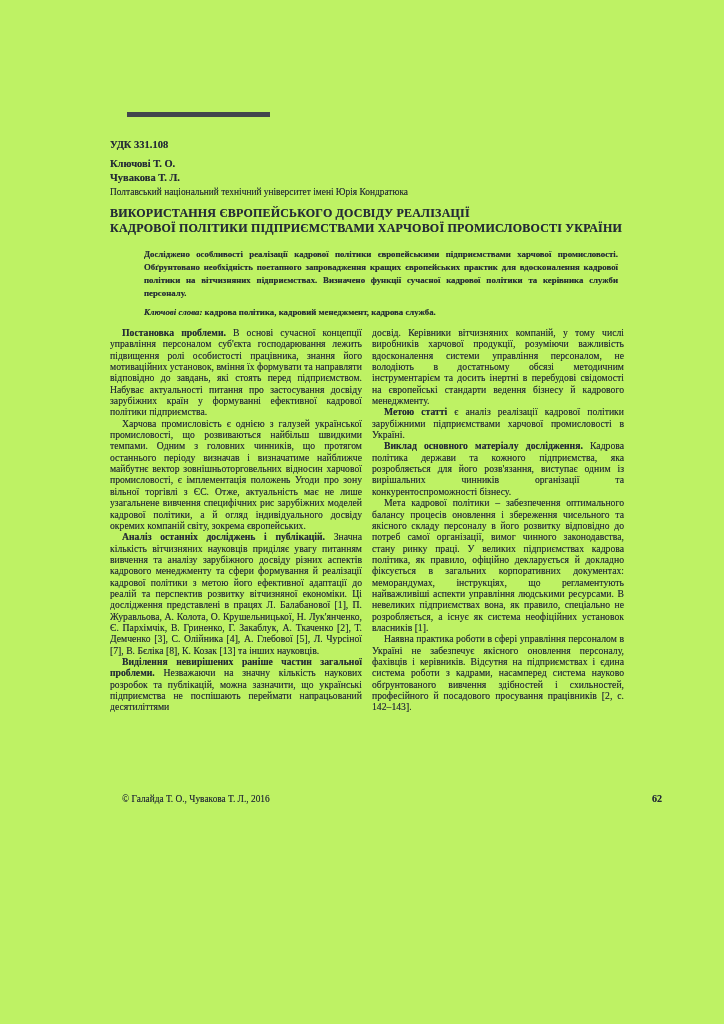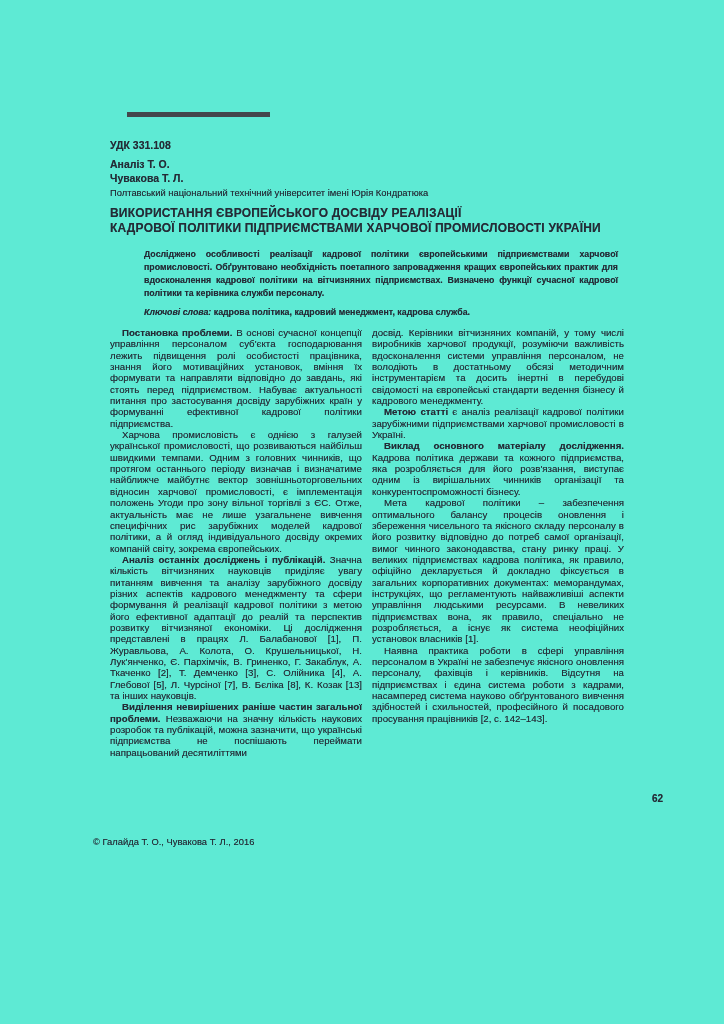--- a/index.html
+++ b/index.html
@@ -1,22 +1,22 @@
 <!DOCTYPE html>
 <html><head>
 <meta charset="utf-8">
 <style>
   html, body { margin: 0; padding: 0; background: #e8e8e8; }
   .sheet {
     position: relative;
     width: 724px;
     height: 1024px;
     margin: 0 auto;
-    background: #5eead4;
-    font-family: Liberation Sans, sans-serif;
+    background: #bef264;
+    font-family: Liberation Serif, serif;
     color: #242b36;
     text-shadow: 0 0 0.6px rgba(36,43,54,0.55);
     overflow: hidden;
   }
   .topbar {
     position: absolute;
     left: 127px; top: 112px;
     width: 143px; height: 5px;
     background: #43474c;
   }
@@ -64,41 +64,40 @@
     margin: 0;
     font-size: 9.7px;
     line-height: 11.35px;
     text-align: justify;
     text-indent: 12px;
   }
   .para.no-indent { text-indent: 0; }
   .lead { font-weight: bold; }
   .footer-copyright {
     position: absolute;
-    left: 93px; top: 794px;
+    left: 122px; top: 794px;
     font-size: 9.4px;
-    margin-top: 42px;
   }
   .page-number {
     position: absolute;
     left: 652px; top: 793px;
     font-size: 10px; font-weight: bold;
   }
 </style>
 </head>
 <body>
 
 <div class="sheet">
 
   <div class="topbar"></div>
 
   <div class="udc">УДК 331.108</div>
 
   <div class="authors">
-    <div>Аналіз Т. О.</div>
+    <div>Ключові Т. О.</div>
     <div>Чувакова Т. Л.</div>
   </div>
 
   <div class="affiliation">Полтавський національний технічний університет імені Юрія Кондратюка</div>
 
   <div class="title">
     <div>ВИКОРИСТАННЯ ЄВРОПЕЙСЬКОГО ДОСВІДУ РЕАЛІЗАЦІЇ</div>
     <div>КАДРОВОЇ ПОЛІТИКИ ПІДПРИЄМСТВАМИ ХАРЧОВОЇ ПРОМИСЛОВОСТІ УКРАЇНИ</div>
   </div>
 

